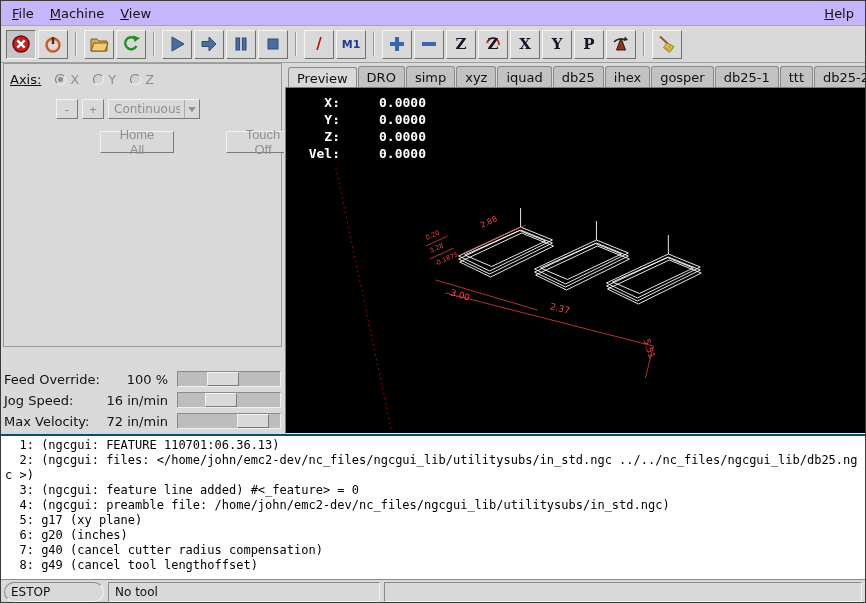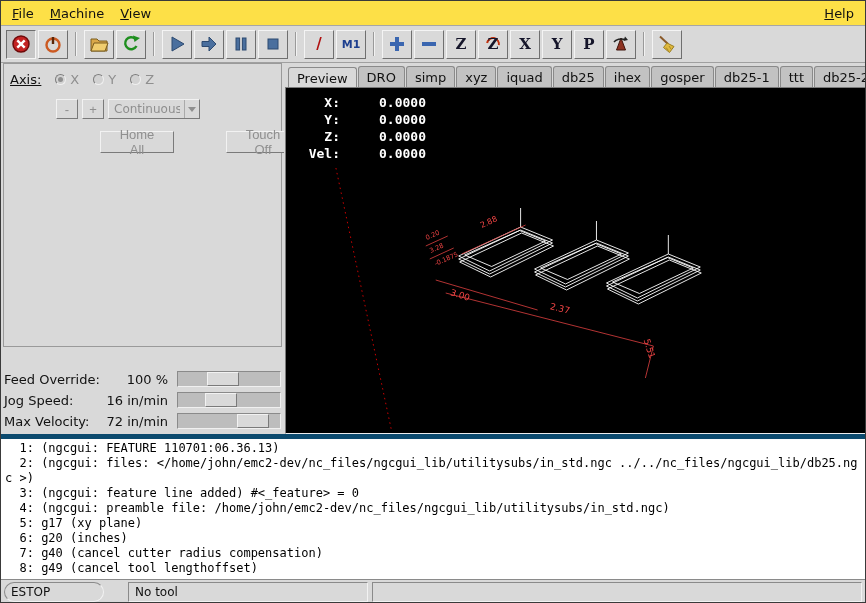--- a/index.html
+++ b/index.html
@@ -1,20 +1,20 @@
 <!DOCTYPE html>
 <html><head>
 <meta charset="utf-8">
 <style>
   * { box-sizing: border-box; margin: 0; padding: 0; }
   body { background:#555; font-family:"DejaVu Sans","Liberation Sans",sans-serif; }
   .window { width:866px; height:603px; background:#d9d9d9; position:relative; overflow:hidden; border:1px solid #3a3a3a; }
 
   
-  .menubar { height:25px; display:flex; align-items:center; padding:0 3px; background:#fde047; border-bottom:1px solid #a6a6a6; }
+  .menubar { height:25px; display:flex; align-items:center; padding:0 3px; background:#c4b5fd; border-bottom:1px solid #a6a6a6; }
   .menu-left { display:flex; }
   .menu-item { display:inline-block; font-size:13px; color:#111; padding:3px 8px; cursor:default; }
   .menu-item::first-letter { text-decoration: underline; }
   .menu-item.help { margin-left:auto; }
 
   
   .toolbar { height:37px; display:flex; align-items:center; padding:0 5px; gap:2px; background:#d9d9d9; border-bottom:1px solid #a0a0a0; }
   .tbtn { width:30px; height:29px; display:flex; align-items:center; justify-content:center; background:#d9d9d9;
           border:1px solid; border-color:#f4f4f4 #6f6f6f #6f6f6f #f4f4f4; position:relative; flex:0 0 auto; }
   .tbtn.pressed { border-color:#6f6f6f #f4f4f4 #f4f4f4 #6f6f6f; background:#c6c6c6; }
@@ -68,28 +68,28 @@
   .ro-value { width:86px; text-align:right; }
   .scene path, .scene line { fill:none; }
   .wire { stroke:#ffffff; stroke-width:0.9; }
   .dimline { stroke:#e04040; stroke-width:0.8; }
   .dashline { stroke:#cc0000; stroke-width:1; stroke-dasharray:1.5 3.5; }
   .dim { fill:#ee4444; font-size:8px; font-family:"DejaVu Sans","Liberation Sans",sans-serif; }
   .dim.big { font-size:9px; }
   .dim.tiny { font-size:6.5px; }
 
   
-  .gcode { height:146px; background:#ffffff; border-top:5px solid #0c4a6e; border-bottom:1px solid #8a8a8a; padding:2px 2px 0 4px; overflow:hidden; }
+  .gcode { height:146px; background:#ffffff; border-top:2px solid #0c4a6e; border-bottom:1px solid #8a8a8a; padding:2px 2px 0 4px; overflow:hidden; }
   .gline { font-family:"DejaVu Sans Mono","Liberation Mono",monospace; font-size:12px; line-height:15px; color:#000; white-space:pre-wrap; word-break:break-all; }
 
   
   .statusbar { height:24px; display:flex; align-items:stretch; gap:4px; padding:2px 3px; background:#d9d9d9; }
   .scell { border:1px solid; border-color:#8a8a8a #f2f2f2 #f2f2f2 #8a8a8a; font-size:12px; color:#111; display:flex; align-items:center; padding:0 6px; white-space:nowrap; overflow:hidden; }
   .scell.c1 { width:100px;border-radius:10px; }
-  .scell.c2 { width:240px;margin-left:20px; }
+  .scell.c2 { width:272px; }
   .scell.c3 { width:202px; }
   .scell.fill { flex:1; }
 </style>
 </head>
 <body>
 
 <div class="window">
 
   <div class="menubar">
     <div class="menu-left">

